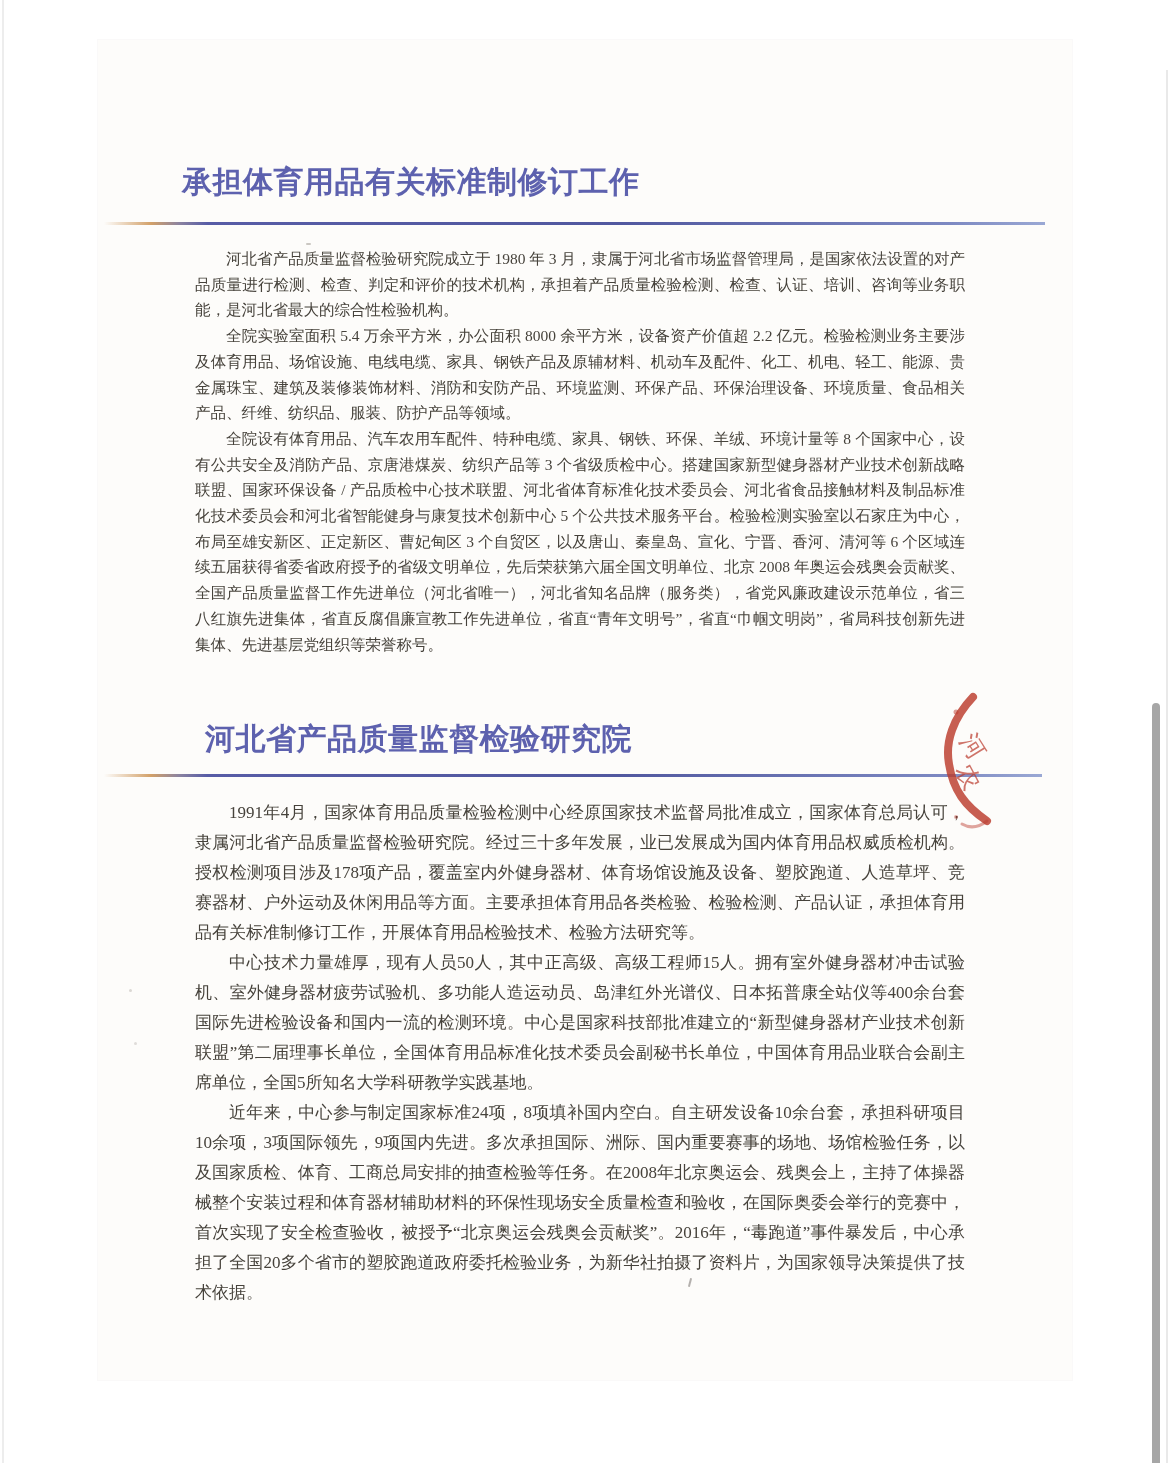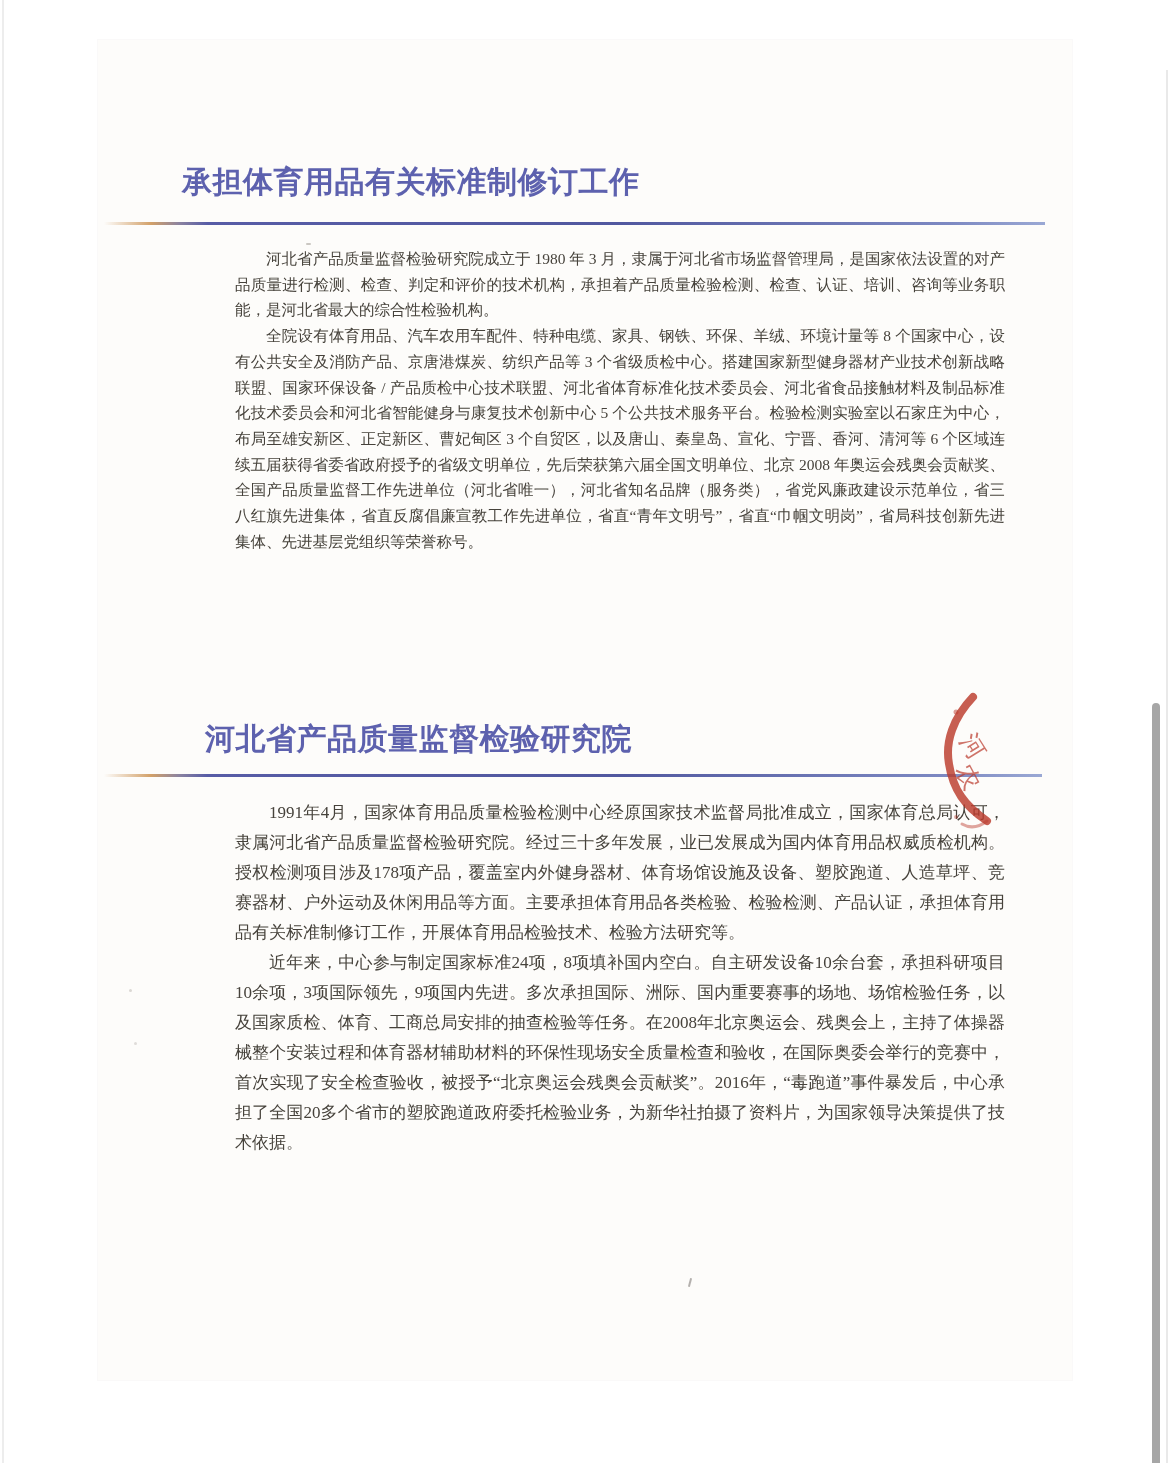--- a/index.html
+++ b/index.html
@@ -33,21 +33,20 @@
     background:linear-gradient(90deg,
       rgba(210,160,100,0) 0%, #d2a068 5%, #8b83a0 8%,
       var(--rule-blue,#575ca6) 11%, #51589f 55%, #7d89c2 90%, #9aa8d4 100%);
   }
   .rule-1{left:104px;top:222px;width:941px;}
   .rule-2{left:104px;top:774px;width:938px;}
   .body-block{
     position:absolute;left:195px;width:770px;
     color:var(--body-text,#46423b);
     text-align:justify;
-    margin-left:40px;
   }
   .body-1{top:246px;font-size:15.5px;line-height:25.7px;}
   .body-2{top:798px;font-size:17px;line-height:30px;}
   .body-block p{margin:0;text-indent:2em;}
   .seal{position:absolute;left:930px;top:683px;width:80px;height:160px;z-index:5;}
   .speck{position:absolute;background:rgba(110,100,90,0.35);}
   .speck-a{left:306px;top:243px;width:5px;height:2px;border-radius:1px;}
   .speck-b{left:689px;top:1278px;width:2px;height:9px;transform:rotate(14deg);background:rgba(90,85,80,0.45);}
   .speck-c{left:129px;top:989px;width:3px;height:3px;border-radius:2px;background:rgba(120,110,100,0.25);}
   .speck-d{left:134px;top:1042px;width:3px;height:3px;border-radius:2px;background:rgba(120,110,100,0.22);}
@@ -64,37 +63,39 @@
 
   <div class="window-edge-left"></div>
   <div class="window-edge-right"></div>
 
   <div class="page"></div>
 
   <h1 class="sec-title title-1">承担体育用品有关标准制修订工作</h1>
   <div class="rule rule-1"></div>
   <div class="body-block body-1">
     <p>河北省产品质量监督检验研究院成立于 1980 年 3 月，隶属于河北省市场监督管理局，是国家依法设置的对产品质量进行检测、检查、判定和评价的技术机构，承担着产品质量检验检测、检查、认证、培训、咨询等业务职能，是河北省最大的综合性检验机构。</p>
+    <p>全院实验室面积 5.4 万余平方米，办公面积 8000 余平方米，设备资产价值超 2.2 亿元。检验检测业务主要涉及体育用品、场馆设施、电线电缆、家具、钢铁产品及原辅材料、机动车及配件、化工、机电、轻工、能源、贵金属珠宝、建筑及装修装饰材料、消防和安防产品、环境监测、环保产品、环保治理设备、环境质量、食品相关产品、纤维、纺织品、服装、防护产品等领域。</p>
     <p>全院设有体育用品、汽车农用车配件、特种电缆、家具、钢铁、环保、羊绒、环境计量等 8 个国家中心，设有公共安全及消防产品、京唐港煤炭、纺织产品等 3 个省级质检中心。搭建国家新型健身器材产业技术创新战略联盟、国家环保设备 / 产品质检中心技术联盟、河北省体育标准化技术委员会、河北省食品接触材料及制品标准化技术委员会和河北省智能健身与康复技术创新中心 5 个公共技术服务平台。检验检测实验室以石家庄为中心，布局至雄安新区、正定新区、曹妃甸区 3 个自贸区，以及唐山、秦皇岛、宣化、宁晋、香河、清河等 6 个区域连续五届获得省委省政府授予的省级文明单位，先后荣获第六届全国文明单位、北京 2008 年奥运会残奥会贡献奖、全国产品质量监督工作先进单位（河北省唯一），河北省知名品牌（服务类），省党风廉政建设示范单位，省三八红旗先进集体，省直反腐倡廉宣教工作先进单位，省直“青年文明号”，省直“巾帼文明岗”，省局科技创新先进集体、先进基层党组织等荣誉称号。</p>
   </div>
 
   <h1 class="sec-title title-2">河北省产品质量监督检验研究院</h1>
   <div class="rule rule-2"></div>
 
   <svg class="seal" viewBox="930 683 80 160">
     <path d="M 973 697 C 953 718, 945 742, 949 764 C 953 790, 965 806, 987 821" fill="none" stroke="#bb3a2c" stroke-width="8" stroke-linecap="round" opacity="0.82"></path>
     <path d="M 987 821 Q 974 831 962 824" fill="none" stroke="#bb3a2c" stroke-width="3" stroke-linecap="round" opacity="0.45"></path>
     <circle cx="956" cy="712" r="2.5" fill="#bb3a2c" opacity="0.5"></circle>
     <circle cx="956" cy="817" r="2" fill="#bb3a2c" opacity="0.4"></circle>
     <text x="966" y="744" font-size="25" fill="#bb3a2c" opacity="0.7" font-family="Liberation Sans, sans-serif" transform="rotate(58 966 736)">河</text>
     <text x="962" y="774" font-size="25" fill="#bb3a2c" opacity="0.7" font-family="Liberation Sans, sans-serif" transform="rotate(62 962 766)">农</text>
   </svg>
 
   <div class="body-block body-2">
     <p>1991年4月，国家体育用品质量检验检测中心经原国家技术监督局批准成立，国家体育总局认可，隶属河北省产品质量监督检验研究院。经过三十多年发展，业已发展成为国内体育用品权威质检机构。授权检测项目涉及178项产品，覆盖室内外健身器材、体育场馆设施及设备、塑胶跑道、人造草坪、竞赛器材、户外运动及休闲用品等方面。主要承担体育用品各类检验、检验检测、产品认证，承担体育用品有关标准制修订工作，开展体育用品检验技术、检验方法研究等。</p>
+    <p>中心技术力量雄厚，现有人员50人，其中正高级、高级工程师15人。拥有室外健身器材冲击试验机、室外健身器材疲劳试验机、多功能人造运动员、岛津红外光谱仪、日本拓普康全站仪等400余台套国际先进检验设备和国内一流的检测环境。中心是国家科技部批准建立的“新型健身器材产业技术创新联盟”第二届理事长单位，全国体育用品标准化技术委员会副秘书长单位，中国体育用品业联合会副主席单位，全国5所知名大学科研教学实践基地。</p>
     <p>近年来，中心参与制定国家标准24项，8项填补国内空白。自主研发设备10余台套，承担科研项目10余项，3项国际领先，9项国内先进。多次承担国际、洲际、国内重要赛事的场地、场馆检验任务，以及国家质检、体育、工商总局安排的抽查检验等任务。在2008年北京奥运会、残奥会上，主持了体操器械整个安装过程和体育器材辅助材料的环保性现场安全质量检查和验收，在国际奥委会举行的竞赛中，首次实现了安全检查验收，被授予“北京奥运会残奥会贡献奖”。2016年，“毒跑道”事件暴发后，中心承担了全国20多个省市的塑胶跑道政府委托检验业务，为新华社拍摄了资料片，为国家领导决策提供了技术依据。</p>
   </div>
 
   <div class="speck speck-a"></div>
   <div class="speck speck-b"></div>
   <div class="speck speck-c"></div>
   <div class="speck speck-d"></div>
 
   <div class="scrollbar-thumb"></div>
 

